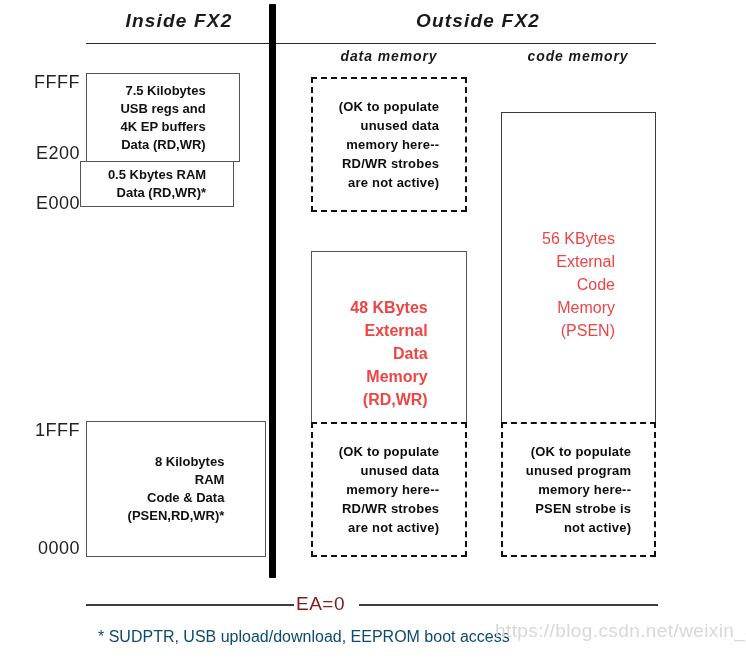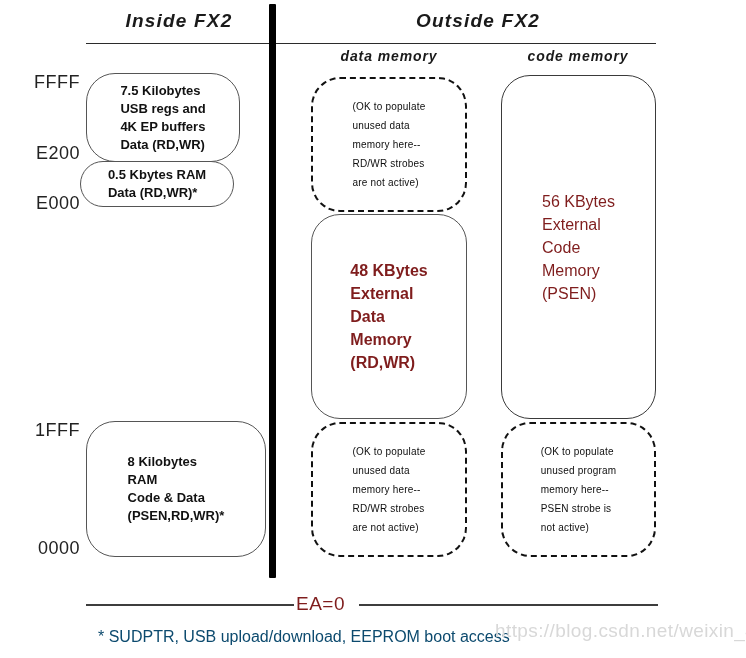--- a/index.html
+++ b/index.html
@@ -44,23 +44,22 @@
     width: 7px;
     border-radius: 1px;
   }
 
   
   .mbox {
     box-sizing: border-box;
     display: flex;
     align-items: center;
     justify-content: center;
-    text-align: left;
+    text-align: right;
     background: #ffffff;
-    border-radius: 29px;
   }
   .solid {
     border: 1.6px solid #555555;
   }
   .solid-dark {
     border: 1.6px solid #3a3a3a;
   }
   .dashed {
     border: 2px dashed #111111;
   }
@@ -68,25 +67,26 @@
   .btext-bold {
     font-size: 13px;
     font-weight: bold;
     line-height: 18px;
     color: #111111;
   }
   .btext-reg {
     font-size: 16px;
     font-weight: normal;
     line-height: 23px;
-    color: #7f1d1d;
+    color: #ef4444;
+    margin-top: 37px;
   }
   .btext-note {
-    font-size: 10px;
-    font-weight: normal;
+    font-size: 13px;
+    font-weight: bold;
     line-height: 19px;
     color: #0d0d0d;
     letter-spacing: 0.2px;
   }
   .pad-top-note { align-items: flex-start; padding-top: 18px; }
 
   
   .addr {
     font-size: 18px;
     font-weight: normal;

